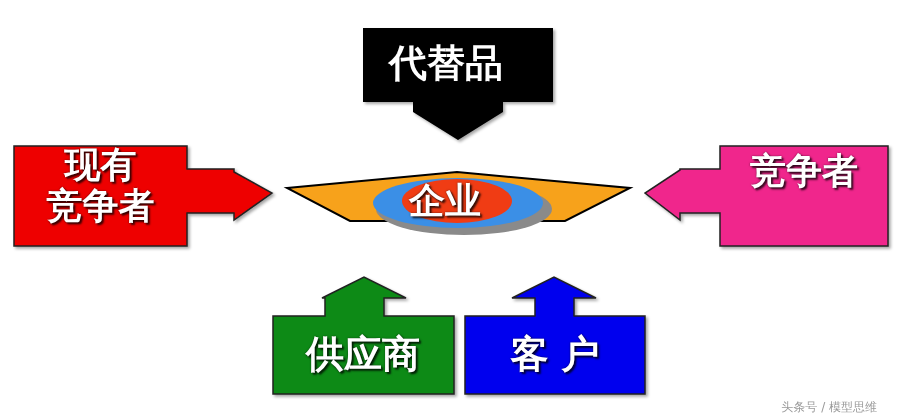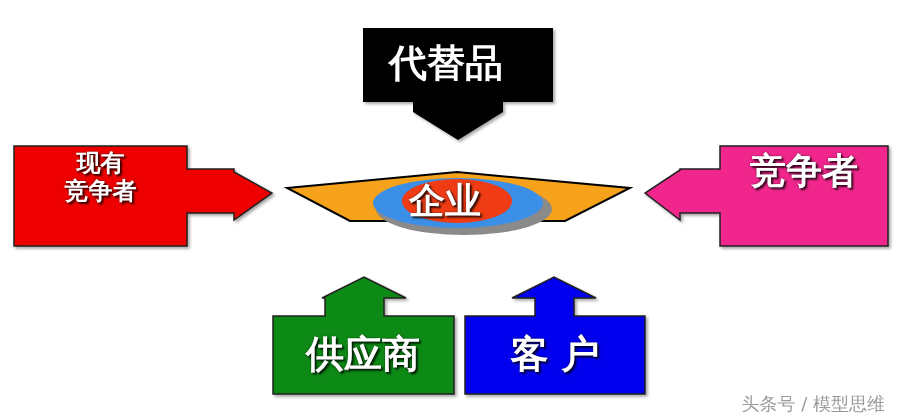--- a/index.html
+++ b/index.html
@@ -1,21 +1,21 @@
 <!DOCTYPE html>
 <html><head>
 <meta charset="utf-8">
 <style>
   html, body { margin:0; padding:0; }
   body { width:903px; height:420px; background:#ffffff; position:relative; overflow:hidden;
          font-family: "DejaVu Sans", sans-serif; }
   svg.diagram { position:absolute; left:0; top:0; }
   .lbl { position:absolute; color:#ffffff; font-weight:bold; text-align:center;
          text-shadow: 2px 2px 2px rgba(0,0,0,0.75), 0 0 2px rgba(0,0,0,0.6); line-height:1.15; }
-  .watermark { position:absolute; right:18px; bottom:4px; font-size:18px; color:#9a9a9a;
+  .watermark { position:absolute; right:26px; bottom:4px; font-size:12px; color:#9a9a9a;
                font-family: "DejaVu Sans", sans-serif; }
 </style>
 </head>
 <body>
 
 <svg class="diagram" width="903" height="420" viewBox="0 0 903 420">
   <defs>
     <filter id="sh" x="-10%" y="-10%" width="130%" height="130%">
       <feDropShadow dx="2" dy="2" stdDeviation="1.5" flood-color="#000" flood-opacity="0.35"></feDropShadow>
     </filter>
@@ -44,21 +44,21 @@
   <g>
     <polygon points="287,188 457,172 630,188 565,221 350,221" fill="#f7a21b" stroke="#000" stroke-width="2"></polygon>
     <ellipse cx="464" cy="209" rx="88" ry="26" fill="#8a8a8a"></ellipse>
     <ellipse cx="458" cy="203" rx="85" ry="25" fill="#3b8fe6"></ellipse>
     <ellipse cx="457" cy="201" rx="55" ry="22" fill="#f03c14"></ellipse>
   </g>
 </svg>
 
 <div class="lbl" style="left:363px; top:42px; width:166px; font-size:38px;">代替品</div>
 
-<div class="lbl" style="left:14px; top:150px; width:173px; font-size:24px;">
+<div class="lbl" style="left:14px; top:144px; width:173px; font-size:36px;">
   <div>现有</div>
   <div>竞争者</div>
 </div>
 
 <div class="lbl" style="left:720px; top:150px; width:168px; font-size:36px;">
   <div>竞争者</div>
 </div>
 
 <div class="lbl" style="left:390px; top:180px; width:110px; font-size:36px;">企业</div>
 

